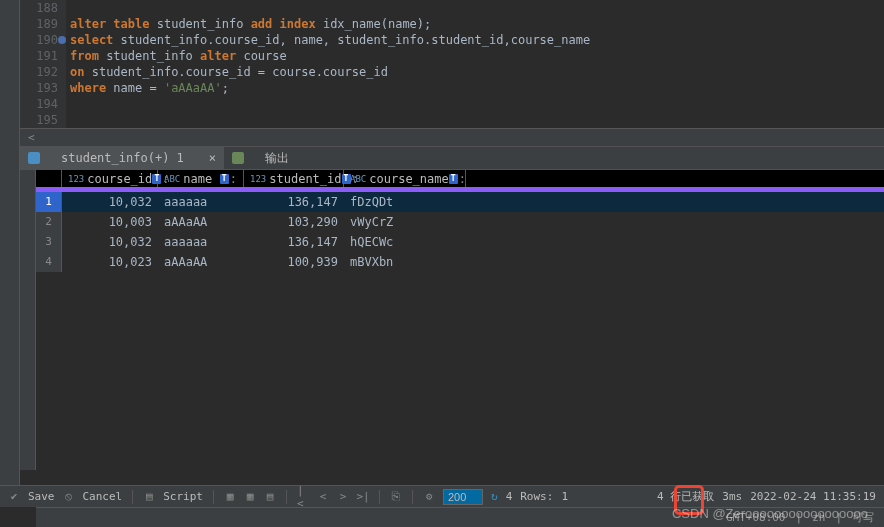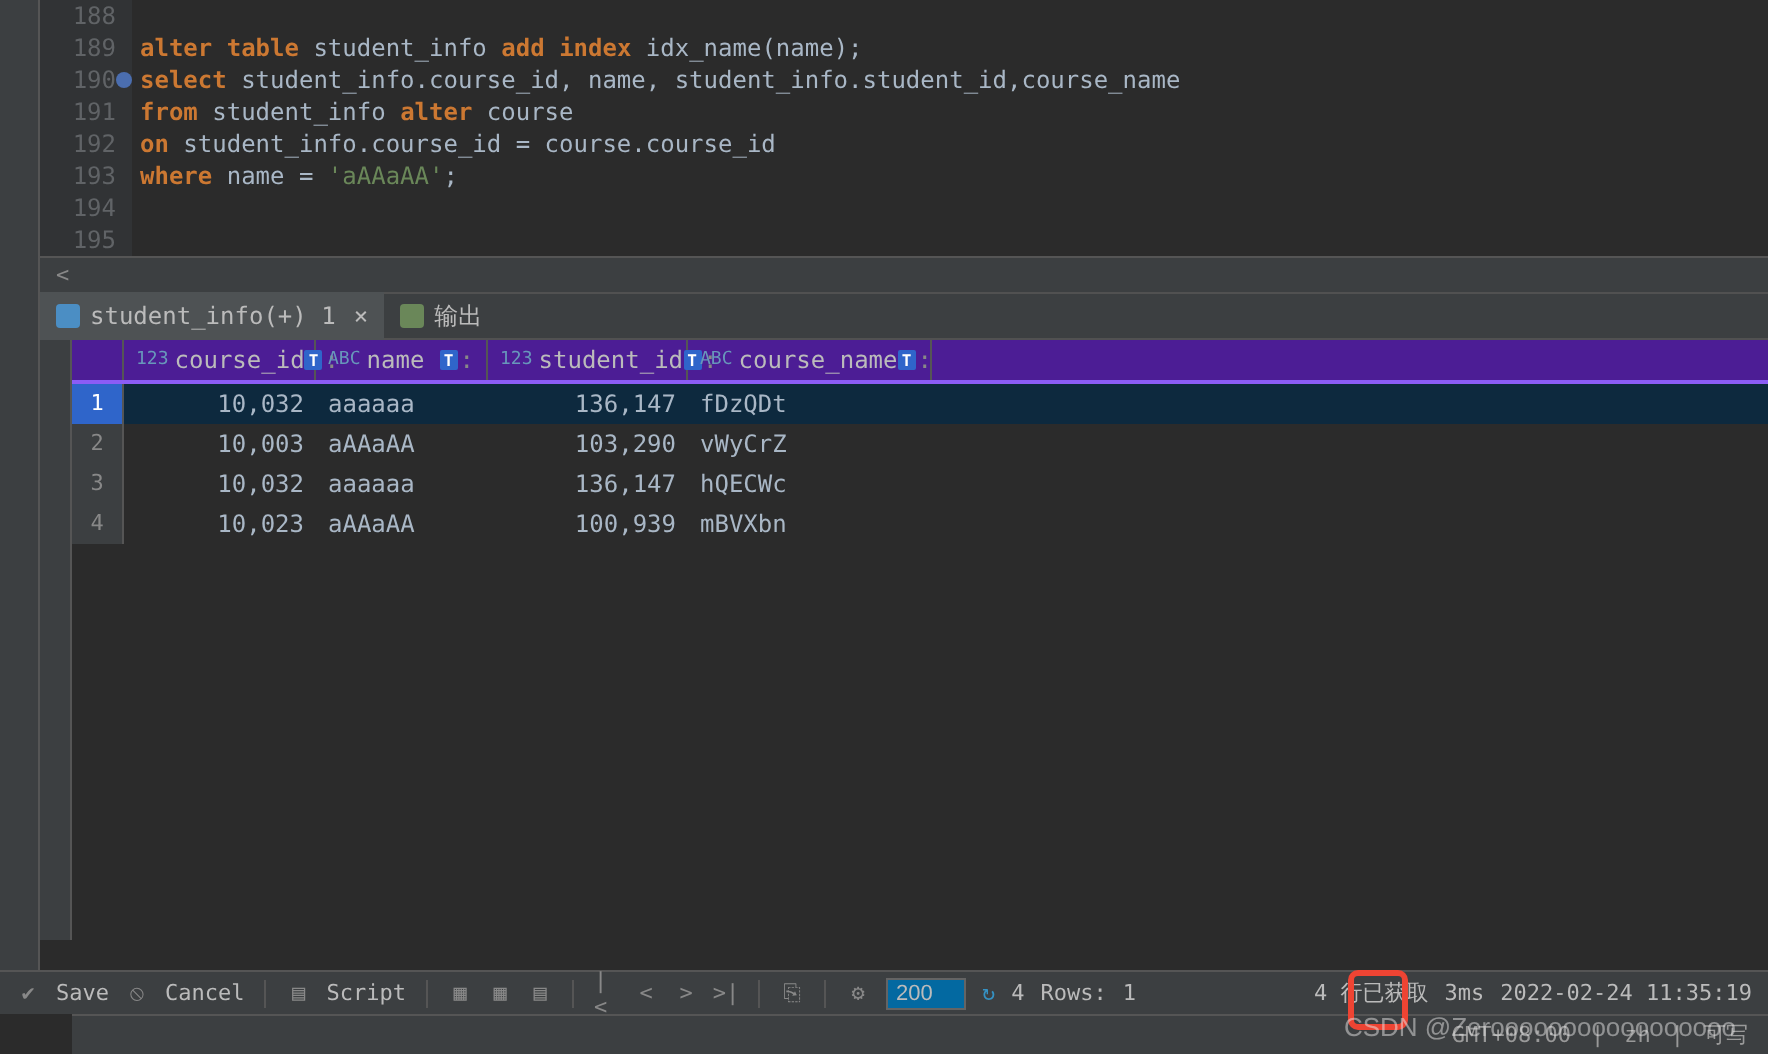--- a/index.html
+++ b/index.html
@@ -7,33 +7,33 @@
   .editor{position:relative;}
   .code-line{display:flex;height:16px;line-height:16px;}
   .gutter{width:46px;text-align:right;padding-right:8px;color:#606366;background:#313335;user-select:none;}
   .code{padding-left:4px;font-family:Consolas,monospace;white-space:pre;}
   .bp{position:absolute;left:38px;width:8px;height:8px;border-radius:50%;background:#4b6eaf;}
   .kw{color:#cc7832;font-weight:bold;}
   .str{color:#6a8759;}
   .hscroll{height:18px;background:#3c3f41;border-top:1px solid #555;display:flex;align-items:center;padding-left:8px;}
   .hscroll span{color:#888;font-size:11px;}
   .tabs{height:24px;background:#3c3f41;display:flex;align-items:center;border-top:1px solid #515151;border-bottom:1px solid #515151;}
-  .tab{height:24px;display:flex;align-items:center;padding:0 8px;gap:5px;color:#bbb;font-size:12px;}
+  .tab{height:24px;display:flex;align-items:center;padding:0 8px;gap:21px;color:#bbb;font-size:12px;}
   .tab.active{background:#4e5254;}
   .tab-icon{width:12px;height:12px;background:#4b8ec4;border-radius:2px;}
   .close-x{color:#bbb;margin-left:4px;}
   .query-bar{height:20px;background:#2b2b2b;display:flex;align-items:center;border-bottom:1px solid #444;padding-left:4px;gap:4px;}
   .play{width:0;height:0;border-top:5px solid transparent;border-bottom:5px solid transparent;border-left:7px solid #499c54;}
   .query-text{color:#499c54;font-style:italic;font-size:11px;white-space:nowrap;overflow:hidden;}
   .filter-icon{color:#606366;font-size:11px;}
   .filter-input{color:#808080;font-style:italic;font-size:11px;padding-left:6px;}
   .results{display:flex;height:300px;}
   .left-gutter{width:16px;background:#3c3f41;border-right:1px solid #555;}
   .grid{flex:1;display:flex;flex-direction:column;}
-  .hdr-row{display:flex;height:22px;background:#4c1d95;border-bottom:2px solid #8b5cf6;}
+  .hdr-row{display:flex;height:22px;background:#000000;border-bottom:5px solid #8b5cf6;}
   .hdr-num{width:26px;border-right:1px solid #555;}
   .hdr-cell{display:flex;align-items:center;padding:0 6px;border-right:1px solid #555;color:#bbb;font-size:12px;}
   .hdr-cell .type-badge{font-size:9px;color:#6897bb;margin-right:3px;}
   .sort{margin-left:auto;display:flex;align-items:center;gap:1px;}
   .sort-t{width:9px;height:10px;background:#2f65ca;border-radius:1px;display:flex;align-items:center;justify-content:center;color:#fff;font-size:8px;font-weight:bold;}
   .data-row{display:flex;height:20px;align-items:stretch;}
   .data-row.sel{background:#0d293e;}
   .row-num{width:26px;background:#3c3f41;border-right:1px solid #555;text-align:center;line-height:20px;color:#888;font-size:11px;}
   .data-row.sel .row-num{background:#2f65ca;color:#fff;}
   .cell{padding:0 6px;line-height:20px;font-size:12px;color:#a9b7c6;overflow:hidden;white-space:nowrap;}

